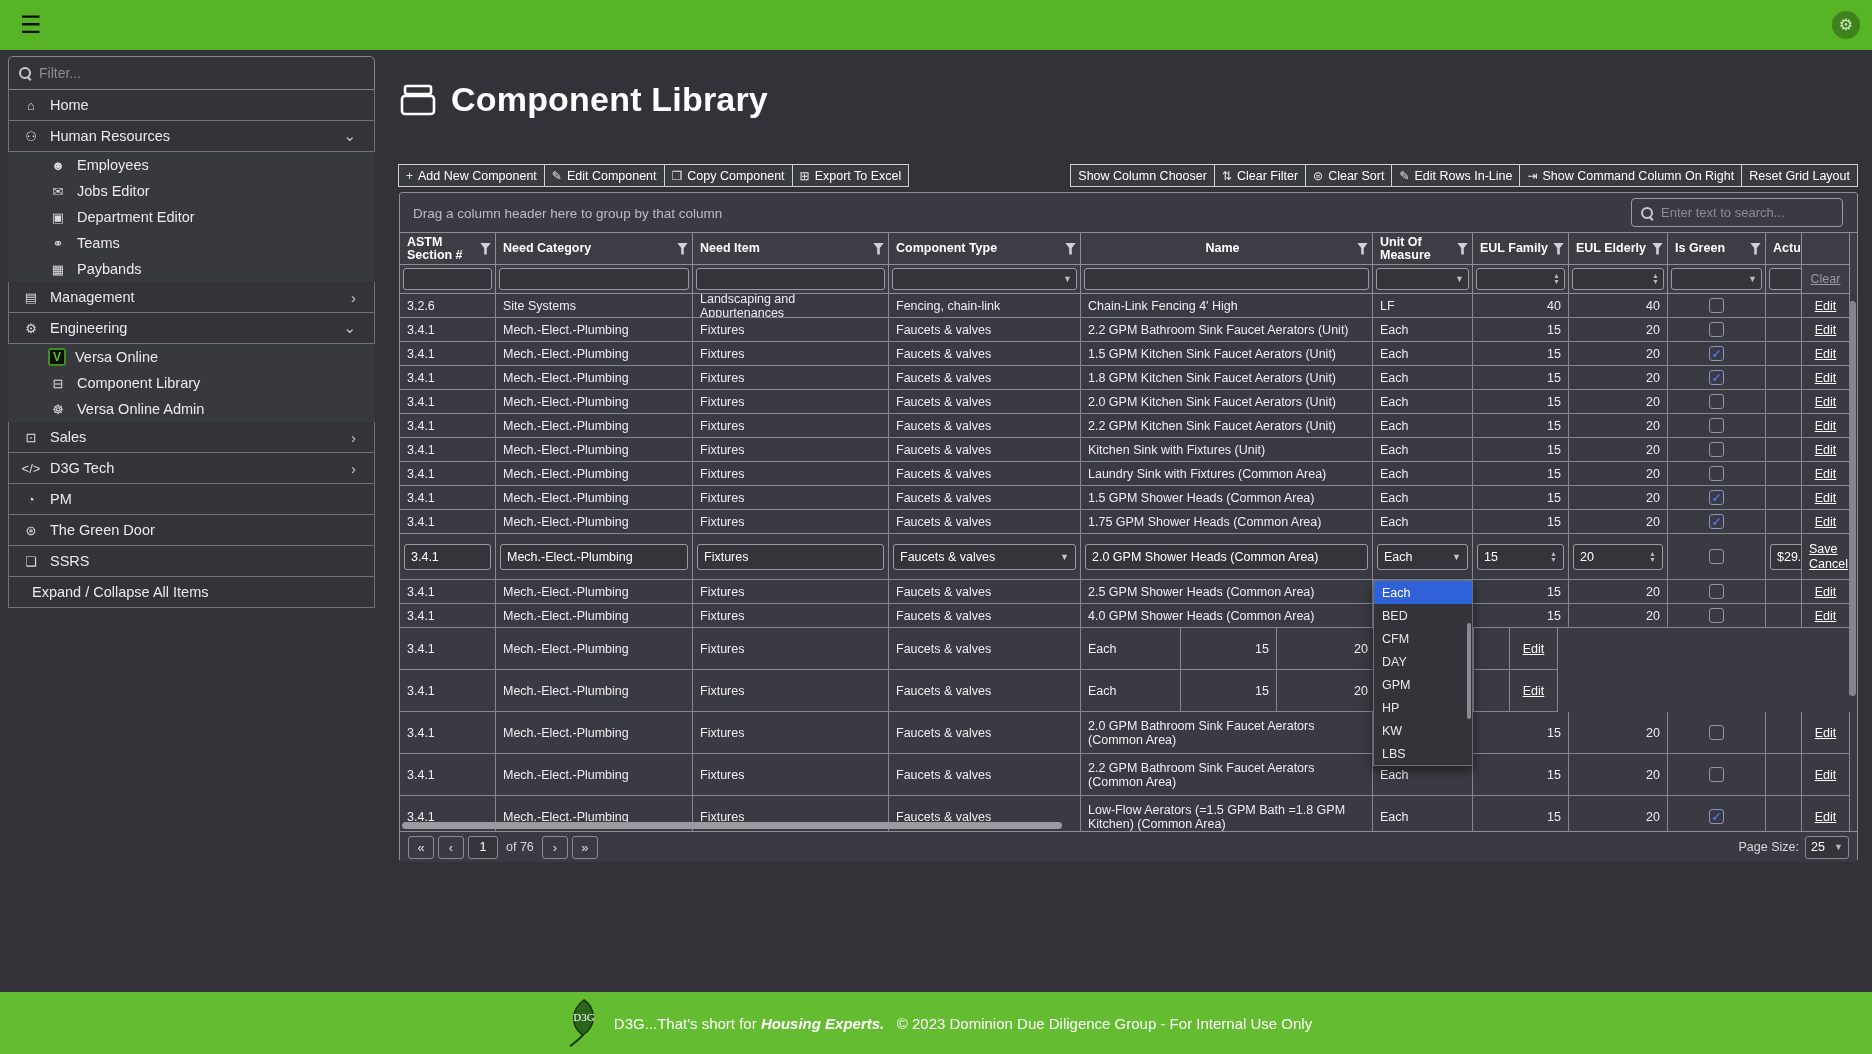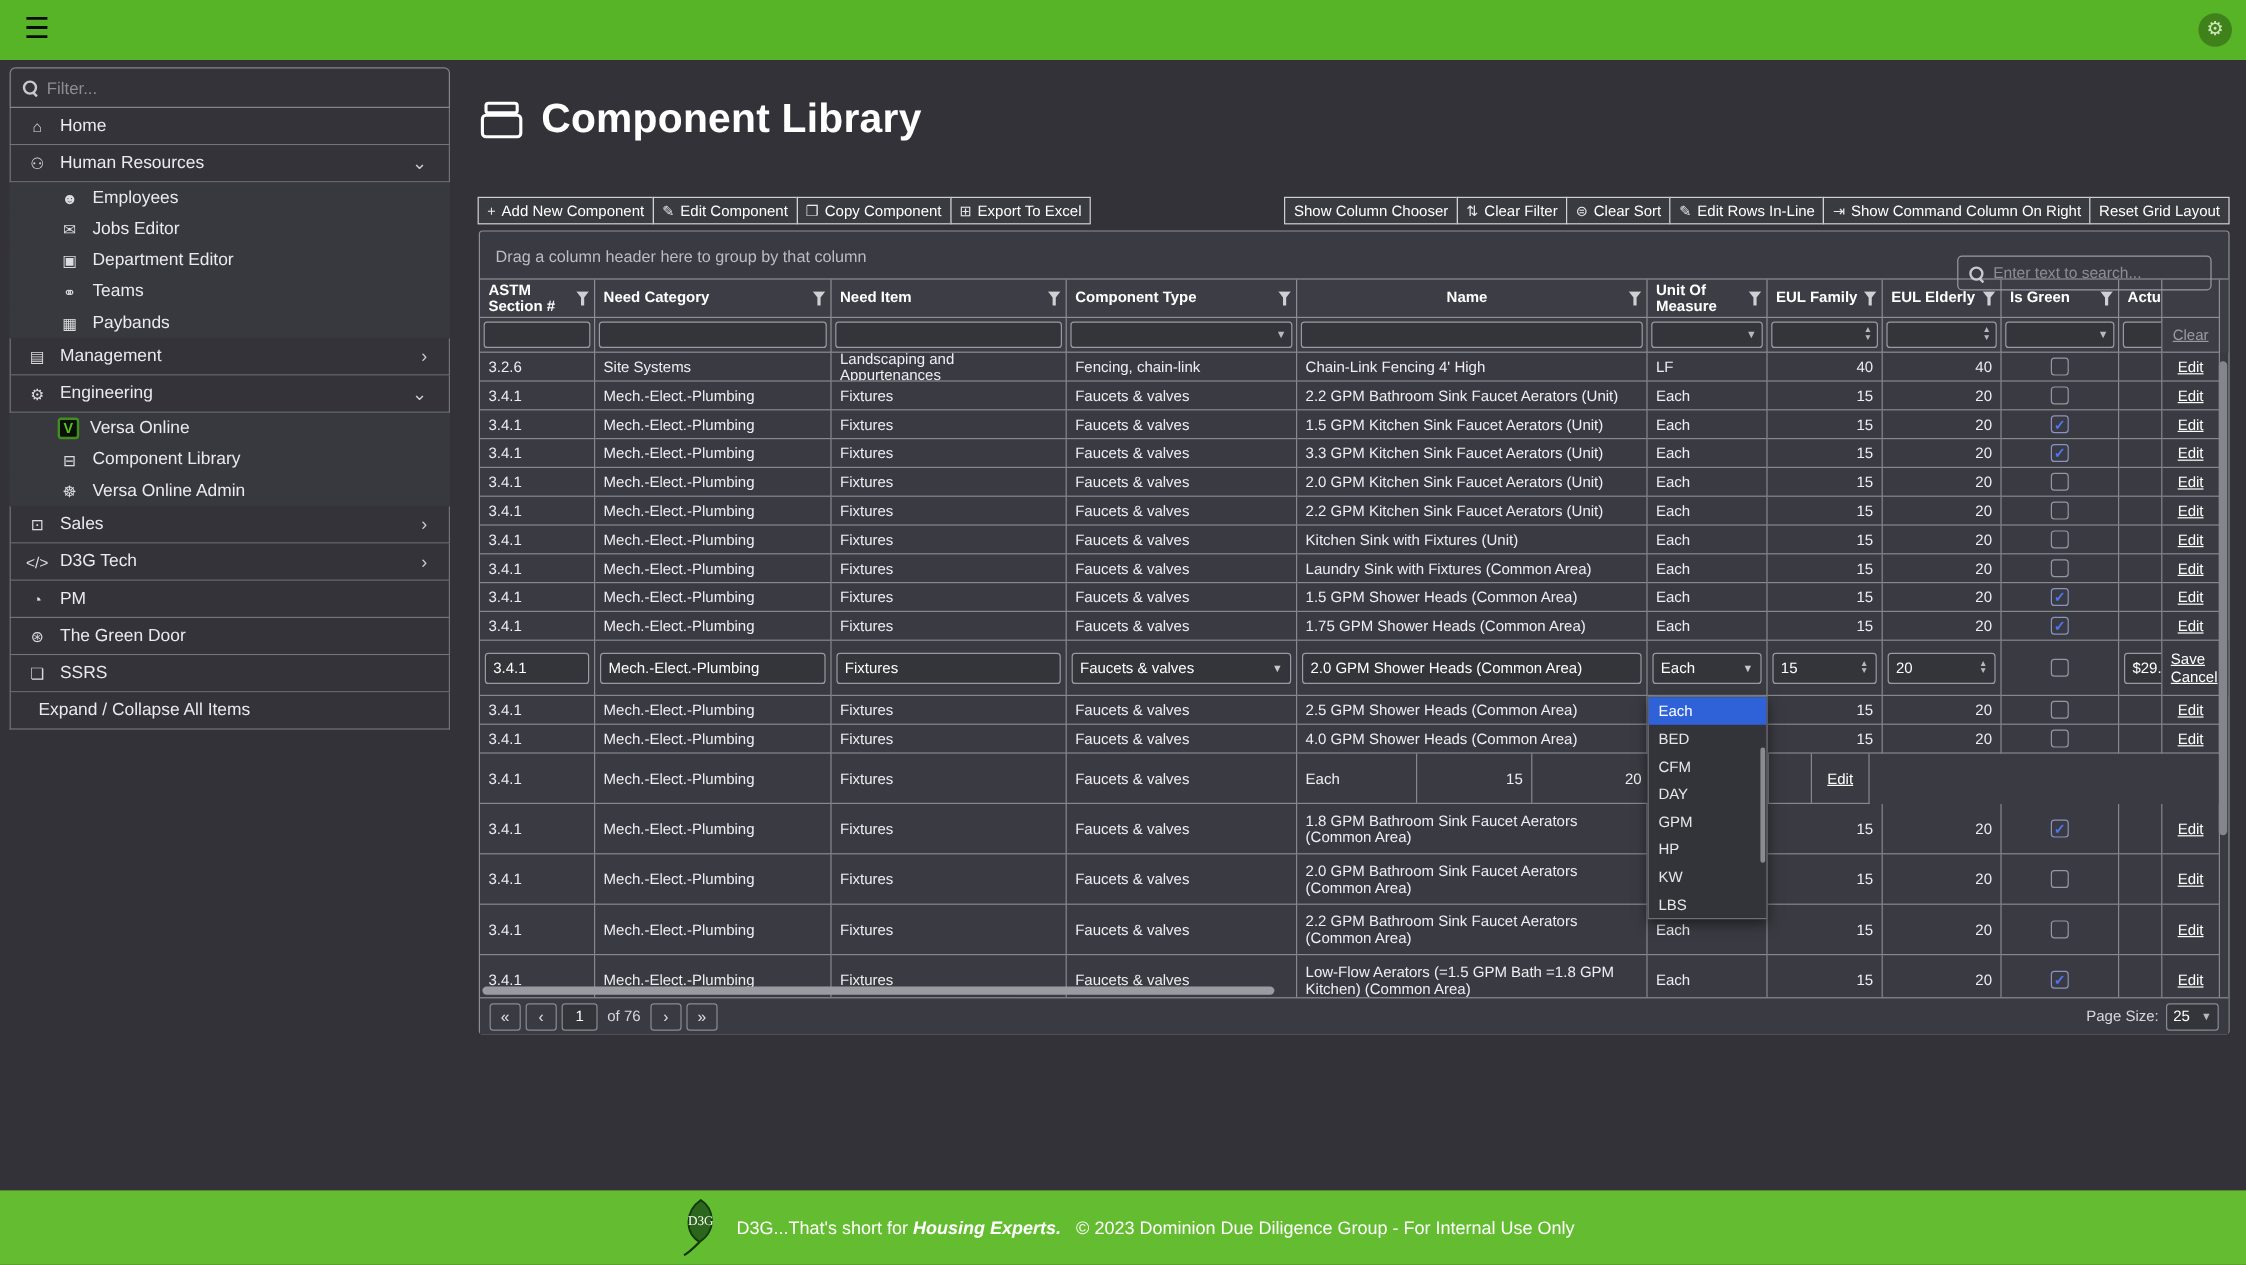--- a/index.html
+++ b/index.html
@@ -41,21 +41,21 @@
   .tb-group { display:flex; }
   .tb-btn { height:23px; background:#3a3a41; border:1px solid #cfcfd4; color:#fff; font-size:12.5px;
     display:flex; align-items:center; gap:5px; padding:0 7px; margin-left:-1px; cursor:pointer; white-space:nowrap; }
   .tb-btn .ic { font-size:12px; color:#e8e8ec; }
 
   
   .grid { position:absolute; left:0; top:142px; width:1459px; height:670px;
     border:1px solid #8d8d94; background:#3a3a42; border-radius:3px; }
   .group-panel { position:relative; height:40px; border-bottom:1px solid #8d8d94; }
   .group-hint { position:absolute; left:13px; top:13px; font-size:13.5px; color:#bcbcc2; }
-  .searchbox { position:absolute; right:14px; top:20px; width:212px; height:29px; border:1px solid #9a9aa2;
+  .searchbox { position:absolute; right:14px; top:5px; width:212px; height:29px; border:1px solid #9a9aa2;
     border-radius:4px; display:flex; align-items:center; gap:8px; padding:0 9px; }
   .searchbox input { background:transparent; border:none; outline:none; color:#e8e8ea; font-size:13px; width:100%; }
   .searchbox input::placeholder { color:#8d8d95; }
 
   .hdr-row { display:flex; height:32px; background:#3d3d45; }
   .hcell { border-right:1px solid #8d8d94; border-bottom:1px solid #8d8d94; display:flex; align-items:center;
     padding:2px 4px 2px 7px; font-size:12.5px; font-weight:bold; color:#fff; overflow:hidden; cursor:pointer; }
   .hcell .hlabel { flex:1; line-height:13px; }
   .funnel { width:11px; height:12px; flex:0 0 11px; background:#cfcfd4; cursor:pointer;
     clip-path:polygon(0 0,100% 0,62% 45%,62% 100%,38% 100%,38% 45%); }
@@ -406,21 +406,21 @@
           <div class="gcell" style="width: 36px; flex: 0 0 36px;"></div>
           <div class="gcell ctr" style="width: 48px; flex: 0 0 48px;">
             <span class="editlink">Edit</span>
           </div>
         </div>
         <div class="grow" style="height: 24px;">
           <div class="gcell" style="width: 96px; flex: 0 0 96px;">3.4.1</div>
           <div class="gcell" style="width: 197px; flex: 0 0 197px;">Mech.-Elect.-Plumbing</div>
           <div class="gcell" style="width: 196px; flex: 0 0 196px;">Fixtures</div>
           <div class="gcell" style="width: 192px; flex: 0 0 192px;">Faucets &amp; valves</div>
-          <div class="gcell" style="width: 292px; flex: 0 0 292px;">3.3 GPM Kitchen Sink Faucet Aerators (Unit)</div>
+          <div class="gcell" style="width: 292px; flex: 0 0 292px;">1.8 GPM Kitchen Sink Faucet Aerators (Unit)</div>
           <div class="gcell" style="width: 100px; flex: 0 0 100px;">Each</div>
           <div class="gcell num" style="width: 96px; flex: 0 0 96px;">15</div>
           <div class="gcell num" style="width: 99px; flex: 0 0 99px;">20</div>
           <div class="gcell ctr" style="width: 98px; flex: 0 0 98px;">
             <span class="cbx checked">✓</span>
           </div>
           <div class="gcell" style="width: 36px; flex: 0 0 36px;"></div>
           <div class="gcell ctr" style="width: 48px; flex: 0 0 48px;">
             <span class="editlink">Edit</span>
           </div>
@@ -635,21 +635,20 @@
           <div class="gcell" style="width: 36px; flex: 0 0 36px;"></div>
           <div class="gcell ctr" style="width: 48px; flex: 0 0 48px;">
             <span class="editlink">Edit</span>
           </div>
         </div>
         <div class="grow" style="height: 42px;">
           <div class="gcell" style="width: 96px; flex: 0 0 96px;">3.4.1</div>
           <div class="gcell" style="width: 197px; flex: 0 0 197px;">Mech.-Elect.-Plumbing</div>
           <div class="gcell" style="width: 196px; flex: 0 0 196px;">Fixtures</div>
           <div class="gcell" style="width: 192px; flex: 0 0 192px;">Faucets &amp; valves</div>
-          <div class="gcell" style="width: 292px; flex: 0 0 292px;">1.8 GPM Bathroom Sink Faucet Aerators (Common Area)</div>
           <div class="gcell" style="width: 100px; flex: 0 0 100px;">Each</div>
           <div class="gcell num" style="width: 96px; flex: 0 0 96px;">15</div>
           <div class="gcell num" style="width: 99px; flex: 0 0 99px;">20</div>
           <div class="gcell ctr" style="width: 98px; flex: 0 0 98px;">
             <span class="cbx checked">✓</span>
           </div>
           <div class="gcell" style="width: 36px; flex: 0 0 36px;"></div>
           <div class="gcell ctr" style="width: 48px; flex: 0 0 48px;">
             <span class="editlink">Edit</span>
           </div>

